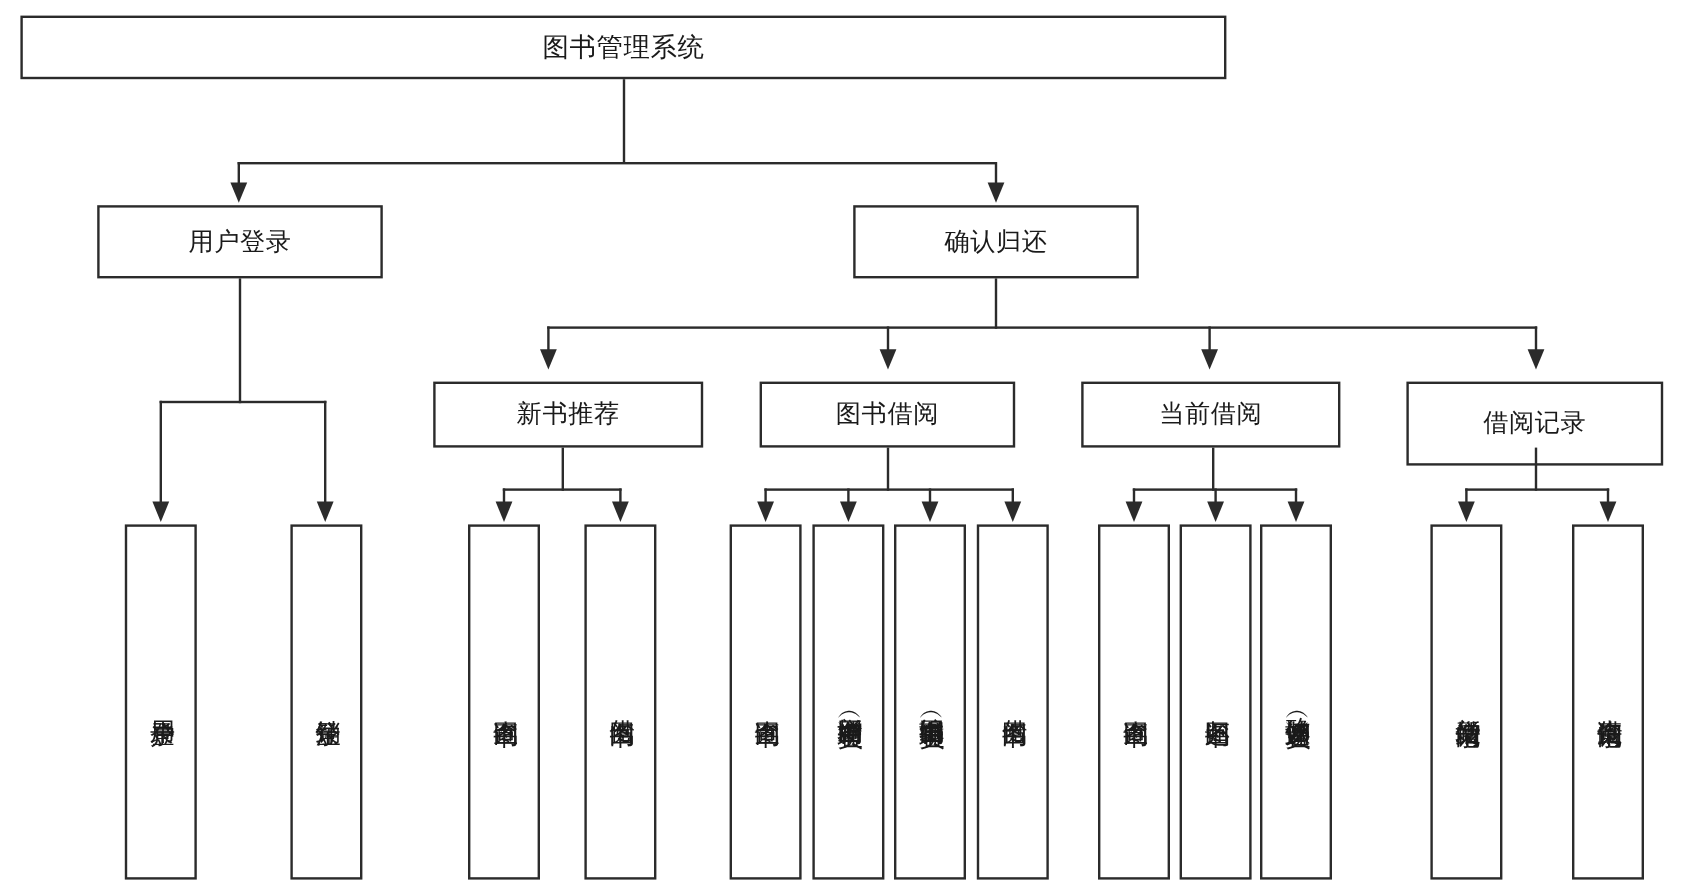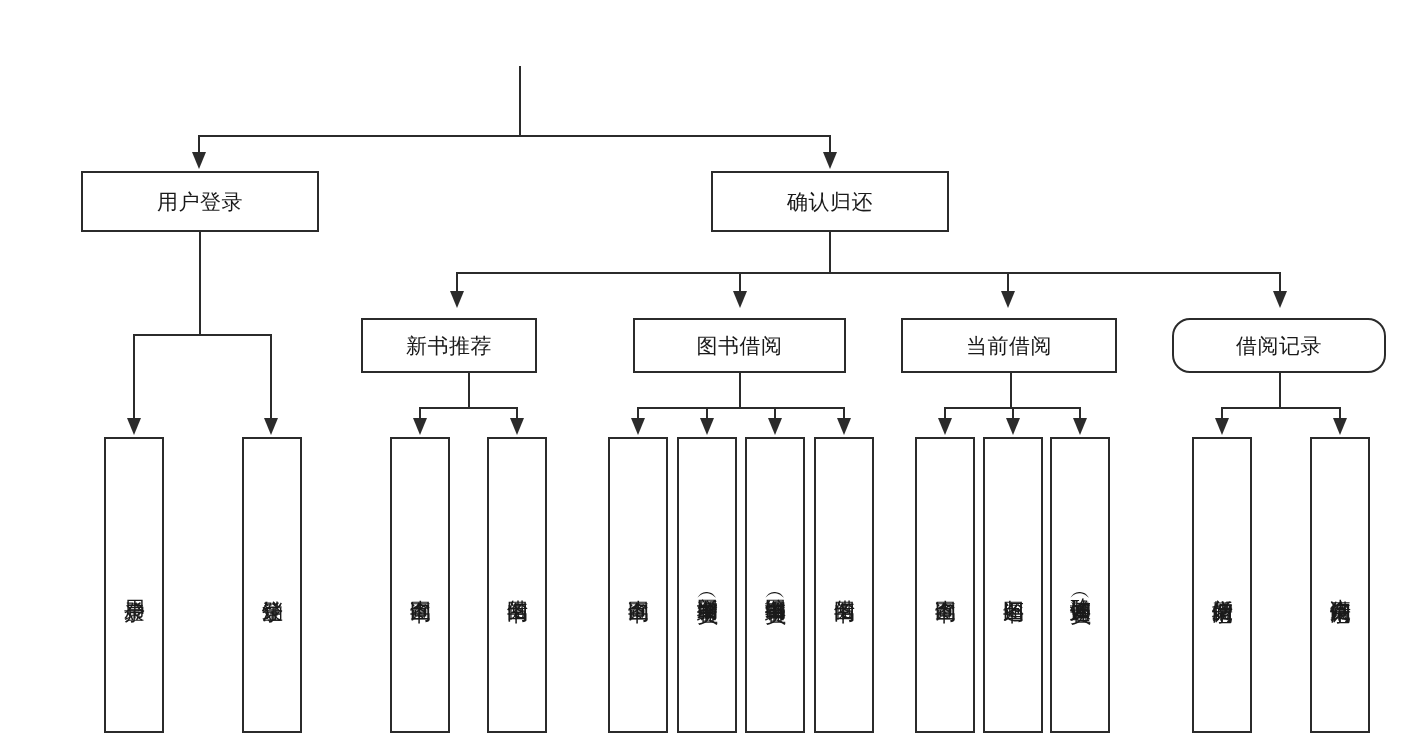--- a/index.html
+++ b/index.html
@@ -74,20 +74,23 @@
     font-size: 19px;
     white-space: nowrap;
     user-select: none;
   }
 </style>
 </head>
 <body>
 
 <div id="canvas">
 
+  <div class="node horiz root" style="left:17px; top:13px; width:1005px; height:53px;">
+    <span class="label">图书管理系统</span>
+  </div>
 
   <div class="seg v" style="left:519px; top:66px; height:70px;"></div>
 
   <div class="seg h" style="left:198px; top:135px; width:632px;"></div>
 
   <div class="seg v" style="left:198px; top:135px; height:22px;"></div>
   <div class="arrow" style="left:192px; top:152px;"></div>
   <div class="seg v" style="left:829px; top:135px; height:22px;"></div>
   <div class="arrow" style="left:823px; top:152px;"></div>
 
@@ -109,30 +112,30 @@
   <div class="seg h" style="left:456px; top:272px; width:825px;"></div>
   <div class="seg v" style="left:456px; top:272px; height:22px;"></div>
   <div class="arrow" style="left:450px; top:291px;"></div>
   <div class="seg v" style="left:739px; top:272px; height:22px;"></div>
   <div class="arrow" style="left:733px; top:291px;"></div>
   <div class="seg v" style="left:1007px; top:272px; height:22px;"></div>
   <div class="arrow" style="left:1001px; top:291px;"></div>
   <div class="seg v" style="left:1279px; top:272px; height:22px;"></div>
   <div class="arrow" style="left:1273px; top:291px;"></div>
 
-  <div class="node horiz" style="left:361px; top:318px; width:176px; height:55px;align-items:center;">
+  <div class="node horiz" style="left:361px; top:318px; width:225px; height:55px;align-items:center;">
     <span class="label">新书推荐</span>
   </div>
   <div class="node horiz" style="left:901px; top:318px; width:216px; height:55px;">
     <span class="label">当前借阅</span>
   </div>
   <div class="node horiz" style="left:633px; top:318px; width:213px; height:55px;">
     <span class="label">图书借阅</span>
   </div>
-  <div class="node horiz" style="left:1172px; top:318px; width:214px; height:55px;border-radius:18px;">
+  <div class="node horiz" style="left:1172px; top:318px; width:214px; height:70px;">
     <span class="label">借阅记录</span>
   </div>
 
   <div class="seg v" style="left:468px; top:373px; height:36px;"></div>
   <div class="seg h" style="left:419px; top:407px; width:99px;"></div>
   <div class="seg v" style="left:419px; top:407px; height:13px;"></div>
   <div class="arrow" style="left:413px; top:418px;"></div>
   <div class="seg v" style="left:516px; top:407px; height:13px;"></div>
   <div class="arrow" style="left:510px; top:418px;"></div>
 

